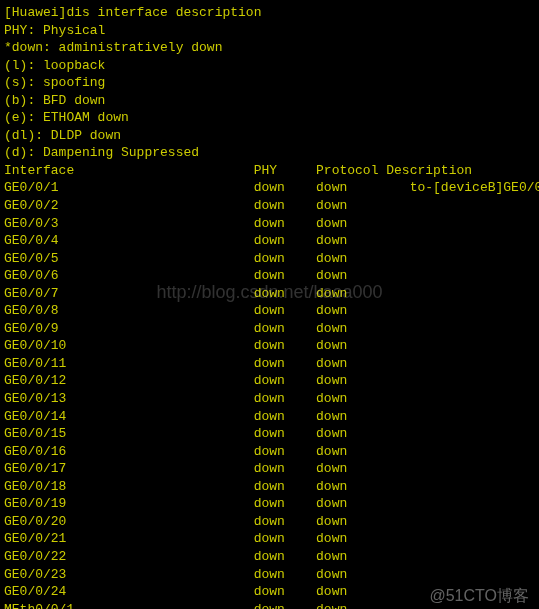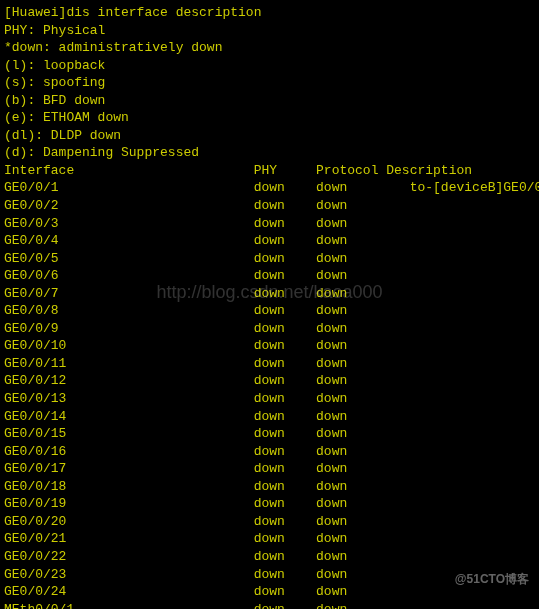--- a/index.html
+++ b/index.html
@@ -24,27 +24,26 @@
       top: 48%;
       left: 50%;
       transform: translate(-50%, -50%);
       color: rgba(200,200,200,0.25);
       font-family: Liberation Sans, sans-serif;
       font-size: 18px;
       pointer-events: none;
     }
     .watermark-br {
       position: absolute;
-      bottom: 22px;
+      bottom: 2px;
       right: 10px;
       color: rgba(220,220,220,0.45);
       font-family: Arial, sans-serif;
-      font-size: 12px;
+      font-size: 16px;
       pointer-events: none;
-      font-weight: bold;
     }
   </style>
 </head>
 <body>
 
 <div class="terminal">[Huawei]dis interface description
 PHY: Physical
 *down: administratively down
 (l): loopback
 (s): spoofing

